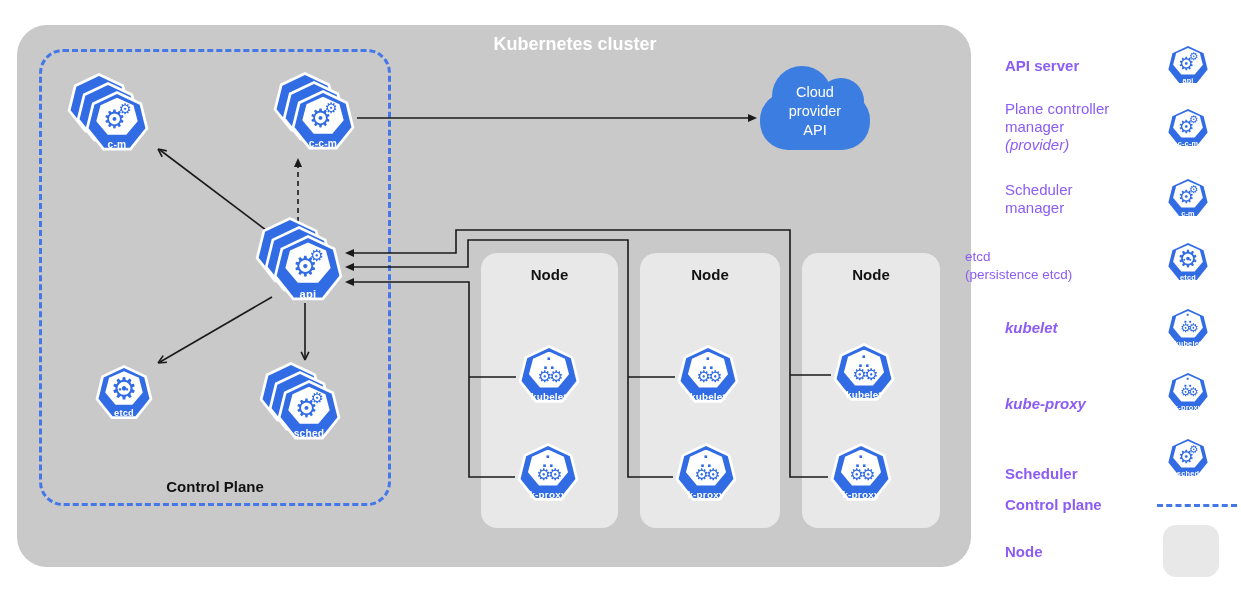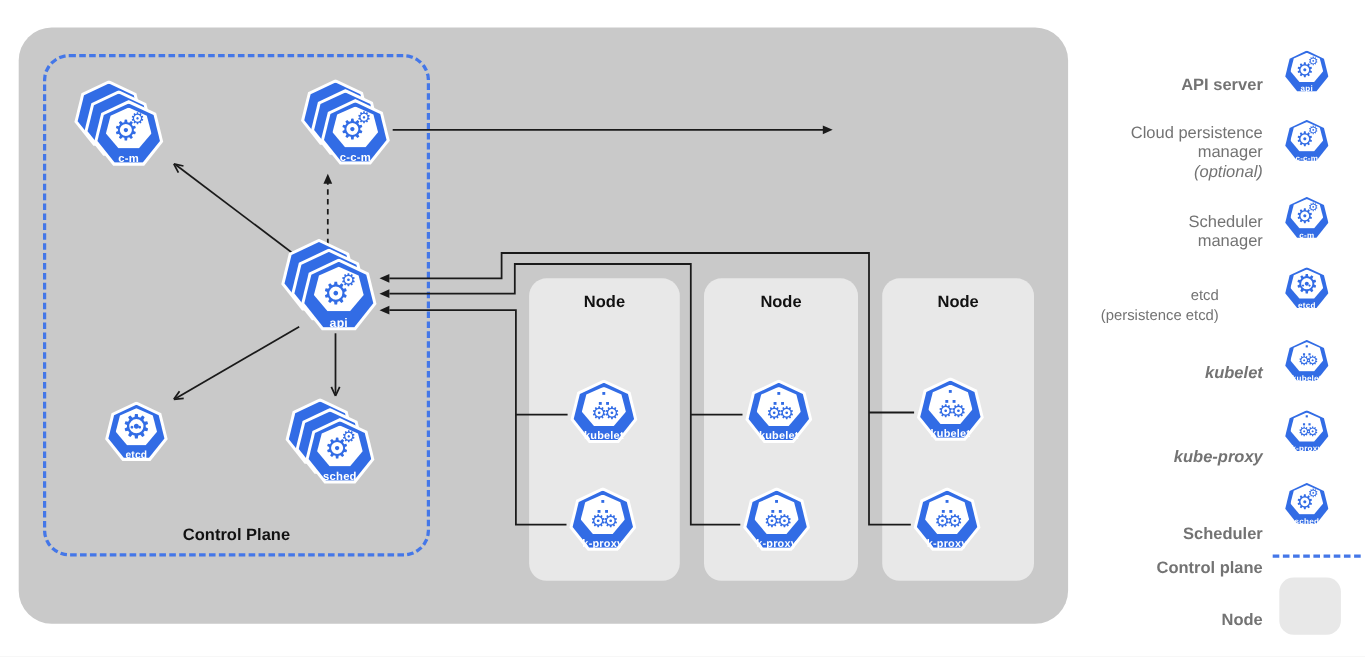--- a/index.html
+++ b/index.html
@@ -66,33 +66,34 @@
   .cloud::before{content:"";position:absolute;left:12px;top:0;width:60px;height:60px;
       border-radius:50%;background:var(--c-cblue);}
   .cloud::after{content:"";position:absolute;left:58px;top:12px;width:46px;height:46px;
       border-radius:50%;background:var(--c-cblue);}
   .cloud .ctext{position:absolute;inset:0;z-index:2;display:flex;flex-direction:column;
       justify-content:center;align-items:center;color:#fff;font-size:14.5px;line-height:19px;padding-top:6px;}
 
   
   .legend{position:absolute;left:1005px;top:0;width:236px;height:597px;z-index:3;}
   .lrow{position:absolute;left:0;width:236px;}
-  .llabel{position:absolute;left:0;width:143px;text-align:right;color:#737373;font-size:15px;line-height:18px;margin-top:12px;}
+  .llabel{position:absolute;left:0;width:143px;color:#8b5cf6;font-size:15px;line-height:18px;}
   .b{font-weight:bold;} .bi{font-weight:bold;font-style:italic;} .it{font-style:italic;}
   .small{font-size:13.5px;}
   .legend .hepta{left:160px;}
   .cp-sample{position:absolute;left:152px;width:80px;border-top:3px dashed var(--c-cpborder);}
   .node-sample{position:absolute;left:158px;width:56px;height:52px;background:var(--c-node);border-radius:13px;}
 </style>
 </head>
 <body>
 
 <div class="screen">
 
   <div class="cluster"></div>
+  <div class="cluster-title">Kubernetes cluster</div>
 
   <div class="control-plane"></div>
   <div class="cp-label">Control Plane</div>
 
   <div class="node-box nb1">
     <div class="node-title">Node</div>
   </div>
   <div class="node-box nb2">
     <div class="node-title">Node</div>
   </div>
@@ -195,37 +196,45 @@
     <div class="hb"></div>
     <div class="face glyph-cubes"></div>
     <div class="hlabel">kubelet</div>
   </div>
   <div class="hepta" style="--w:62px;left:830px;top:443px;">
     <div class="hb"></div>
     <div class="face glyph-cubes"></div>
     <div class="hlabel">k-proxy</div>
   </div>
 
+  <div class="cloud">
+    <div class="body"></div>
+    <div class="ctext">
+      <span>Cloud</span>
+      <span>provider</span>
+      <span>API</span>
+    </div>
+  </div>
 
   <div class="legend">
 
     <div class="lrow" style="top:43px;">
       <div class="llabel b" style="top:14px;">API server</div>
       <div class="hepta" style="--w:46px;top:0;">
         <div class="hb"></div>
         <div class="face glyph-gears"></div>
         <div class="hlabel">api</div>
       </div>
     </div>
 
     <div class="lrow" style="top:100px;">
       <div class="llabel" style="top:0;">
-        <div>Cloud persistence</div>
+        <div>Plane controller</div>
         <div>manager</div>
-        <div class="it">(optional)</div>
+        <div class="it">(provider)</div>
       </div>
       <div class="hepta" style="--w:46px;top:6px;">
         <div class="hb"></div>
         <div class="face glyph-gears"></div>
         <div class="hlabel">c-c-m</div>
       </div>
     </div>
 
     <div class="lrow" style="top:181px;">
       <div class="llabel" style="top:0;">

